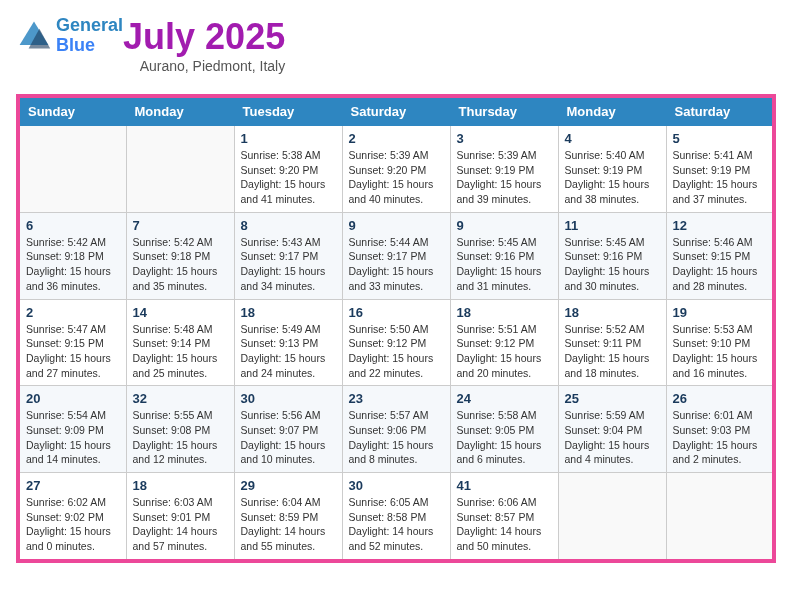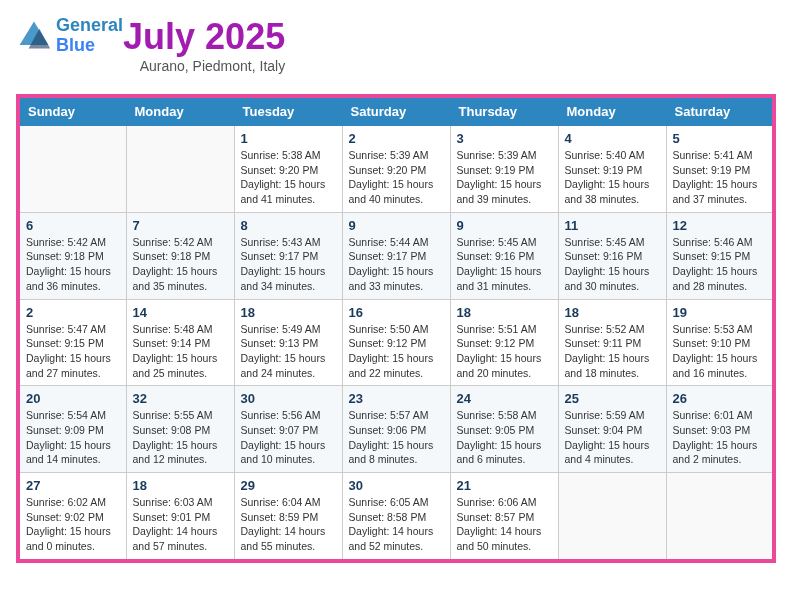--- a/index.html
+++ b/index.html
@@ -308,21 +308,21 @@
           Sunrise: 6:04 AM<br>Sunset: 8:59 PM<br>Daylight: 14 hours and 55 minutes.
         </div>
       </td>
           <td>
         <span class="day-num">30</span>
         <div class="cell-text">
           Sunrise: 6:05 AM<br>Sunset: 8:58 PM<br>Daylight: 14 hours and 52 minutes.
         </div>
       </td>
           <td>
-        <span class="day-num">21</span>
+        <span class="day-num">41</span>
         <div class="cell-text">
           Sunrise: 6:06 AM<br>Sunset: 8:57 PM<br>Daylight: 14 hours and 50 minutes.
         </div>
       </td>
           <td class="empty-cell"></td>
           <td class="empty-cell"></td>
         </tr>
       </tbody>
   </table>
 </div>

